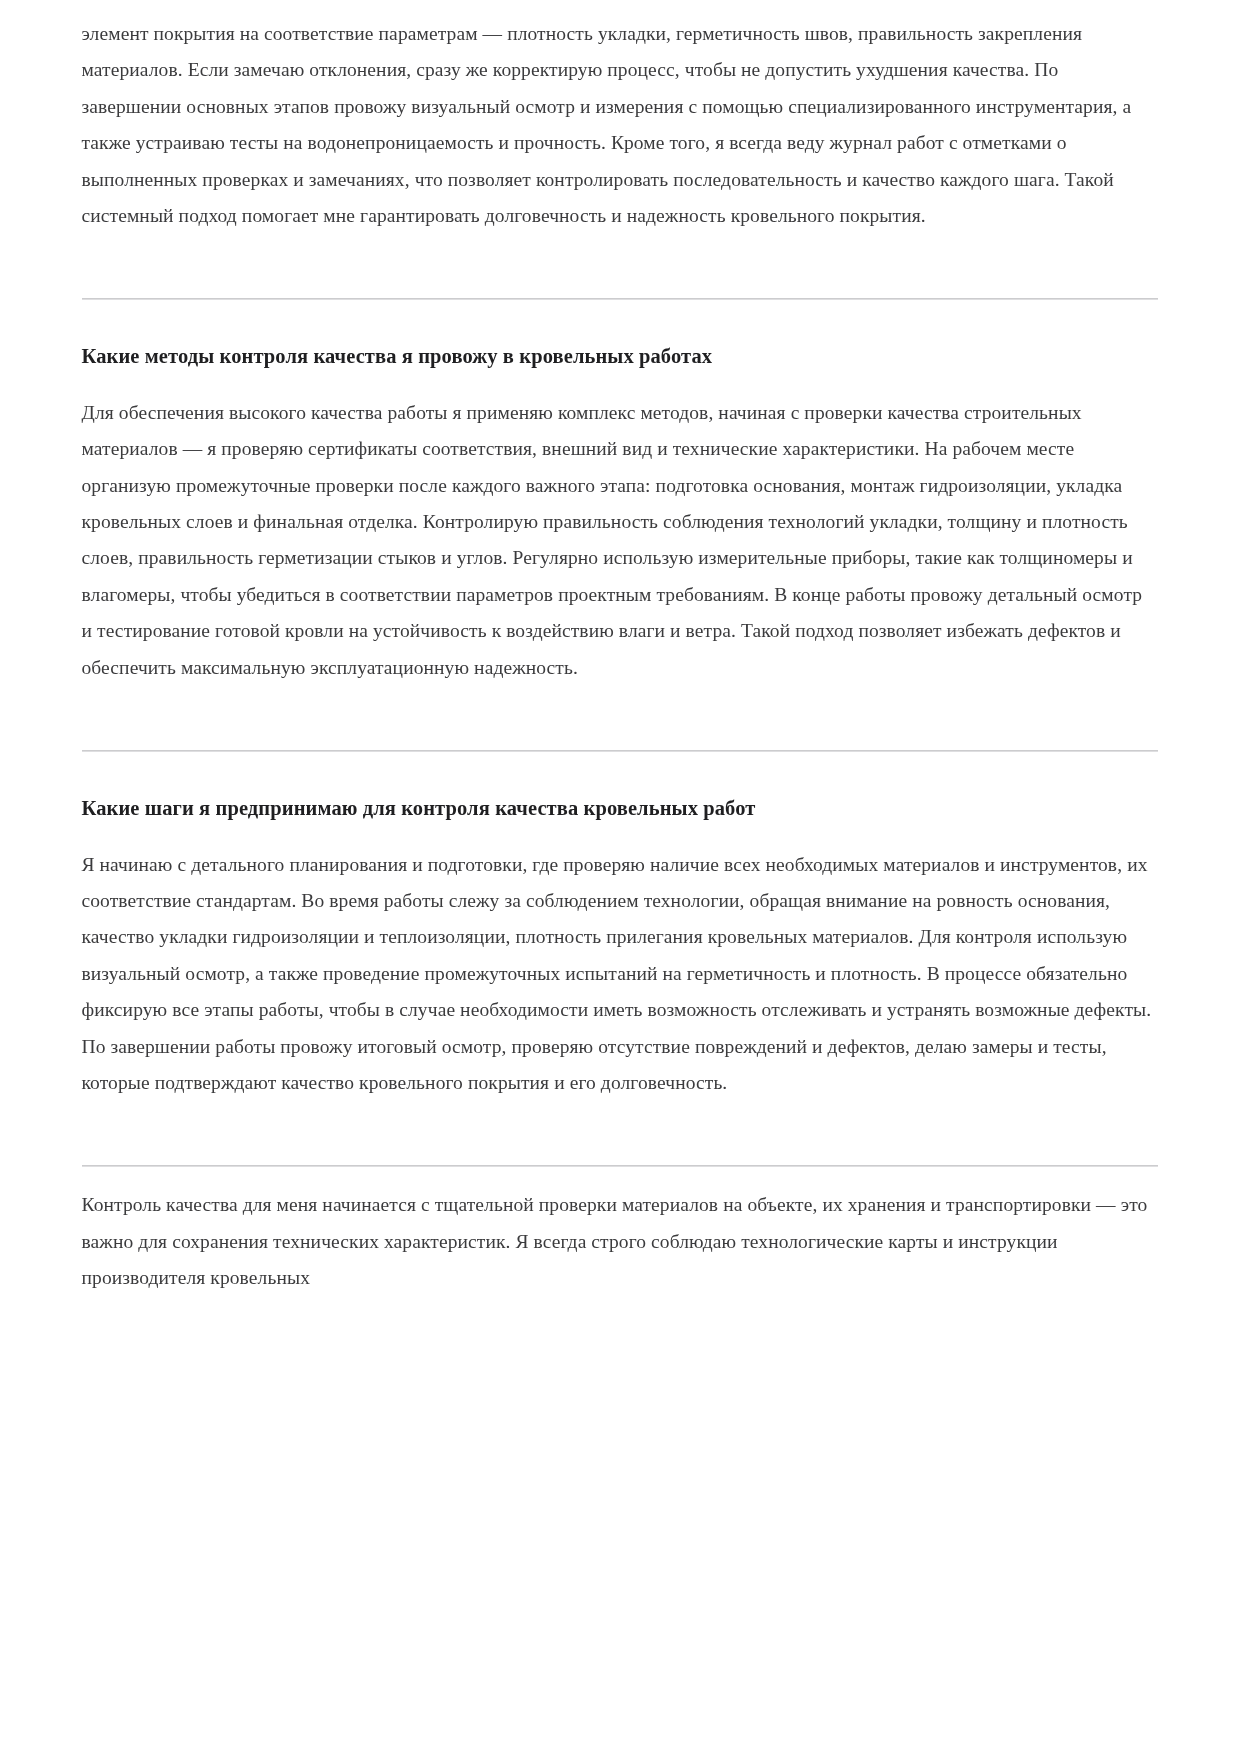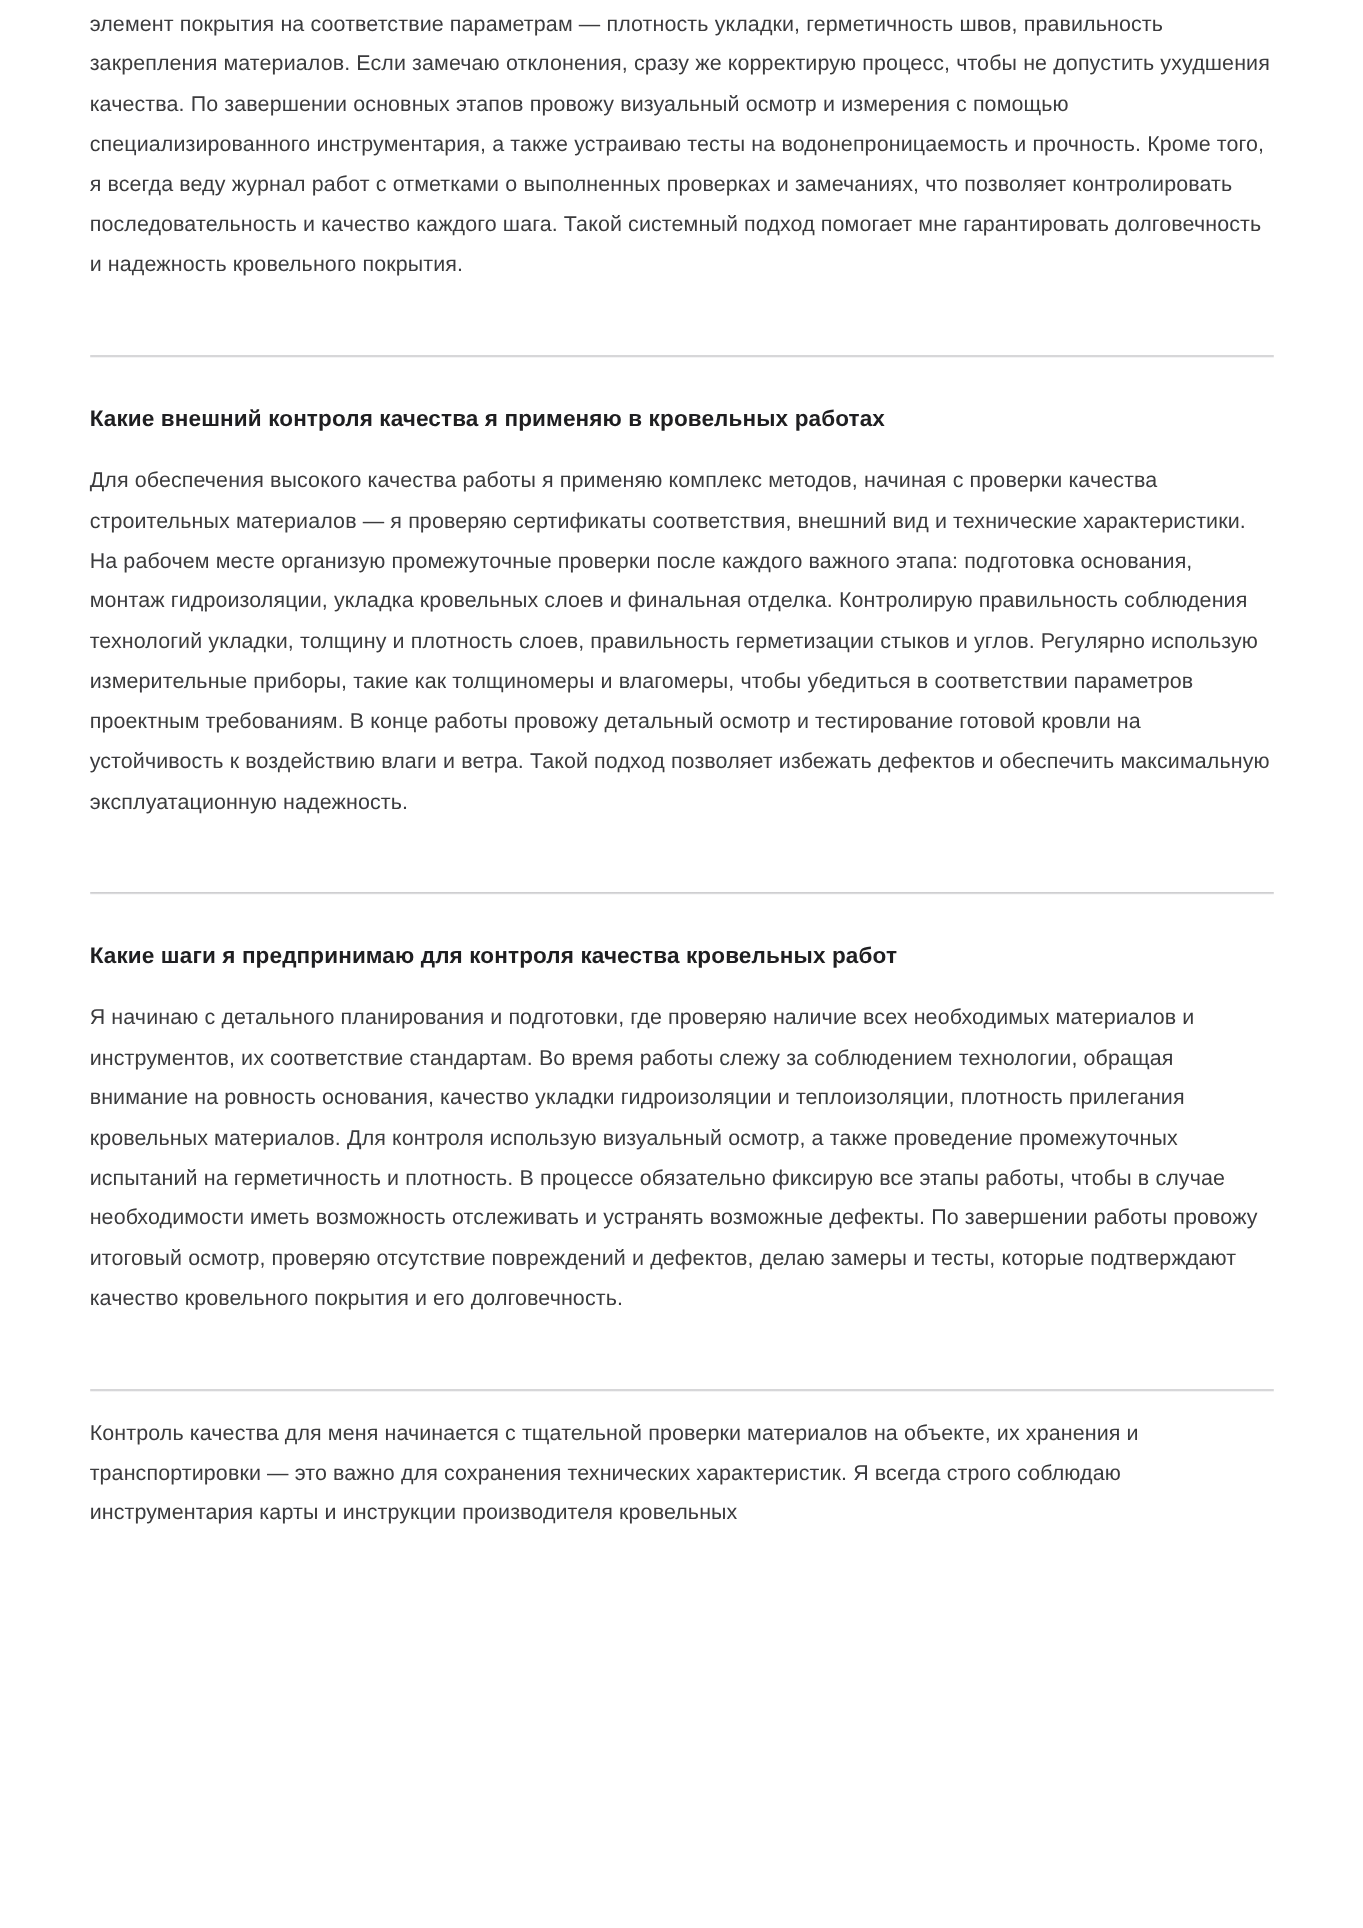--- a/index.html
+++ b/index.html
@@ -9,22 +9,23 @@
   }
   body {
     width: 1239px;
     height: 1753px;
     overflow: hidden;
     font-family: "Liberation Sans", "DejaVu Sans", sans-serif;
     -webkit-font-smoothing: antialiased;
   }
   .page {
     width: 1076px;
-    margin: 4px auto;
+    margin: 16px auto;
     box-sizing: border-box;
+    font-family: Liberation Serif, serif;
   }
   .body-paragraph {
     margin: 0;
     font-size: 19.5px;
     line-height: 36.4px;
     color: #3b3b3d;
     letter-spacing: 0.1px;
     text-align: left;
   }
   .section .body-paragraph {
@@ -47,28 +48,28 @@
 </style>
 </head>
 <body>
 
 <main class="page">
 
   <p class="body-paragraph">элемент покрытия на соответствие параметрам — плотность укладки, герметичность швов, правильность закрепления материалов. Если замечаю отклонения, сразу же корректирую процесс, чтобы не допустить ухудшения качества. По завершении основных этапов провожу визуальный осмотр и измерения с помощью специализированного инструментария, а также устраиваю тесты на водонепроницаемость и прочность. Кроме того, я всегда веду журнал работ с отметками о выполненных проверках и замечаниях, что позволяет контролировать последовательность и качество каждого шага. Такой системный подход помогает мне гарантировать долговечность и надежность кровельного покрытия.</p>
 
   <section class="section">
     <hr class="divider">
-    <h3 class="section-heading">Какие внешний контроля качества я применяю в кровельных работах</h3>
+    <h3 class="section-heading">Какие методы контроля качества я провожу в кровельных работах</h3>
     <p class="body-paragraph">Для обеспечения высокого качества работы я применяю комплекс методов, начиная с проверки качества строительных материалов — я проверяю сертификаты соответствия, внешний вид и технические характеристики. На рабочем месте организую промежуточные проверки после каждого важного этапа: подготовка основания, монтаж гидроизоляции, укладка кровельных слоев и финальная отделка. Контролирую правильность соблюдения технологий укладки, толщину и плотность слоев, правильность герметизации стыков и углов. Регулярно использую измерительные приборы, такие как толщиномеры и влагомеры, чтобы убедиться в соответствии параметров проектным требованиям. В конце работы провожу детальный осмотр и тестирование готовой кровли на устойчивость к воздействию влаги и ветра. Такой подход позволяет избежать дефектов и обеспечить максимальную эксплуатационную надежность.</p>
   </section>
 
   <section class="section">
     <hr class="divider">
     <h3 class="section-heading">Какие шаги я предпринимаю для контроля качества кровельных работ</h3>
     <p class="body-paragraph">Я начинаю с детального планирования и подготовки, где проверяю наличие всех необходимых материалов и инструментов, их соответствие стандартам. Во время работы слежу за соблюдением технологии, обращая внимание на ровность основания, качество укладки гидроизоляции и теплоизоляции, плотность прилегания кровельных материалов. Для контроля использую визуальный осмотр, а также проведение промежуточных испытаний на герметичность и плотность. В процессе обязательно фиксирую все этапы работы, чтобы в случае необходимости иметь возможность отслеживать и устранять возможные дефекты. По завершении работы провожу итоговый осмотр, проверяю отсутствие повреждений и дефектов, делаю замеры и тесты, которые подтверждают качество кровельного покрытия и его долговечность.</p>
   </section>
 
   <section class="section">
     <hr class="divider">
-    <p class="body-paragraph">Контроль качества для меня начинается с тщательной проверки материалов на объекте, их хранения и транспортировки — это важно для сохранения технических характеристик. Я всегда строго соблюдаю инструментария карты и инструкции производителя кровельных</p>
+    <p class="body-paragraph">Контроль качества для меня начинается с тщательной проверки материалов на объекте, их хранения и транспортировки — это важно для сохранения технических характеристик. Я всегда строго соблюдаю технологические карты и инструкции производителя кровельных</p>
   </section>
 
 </main>
 
 </body></html>

